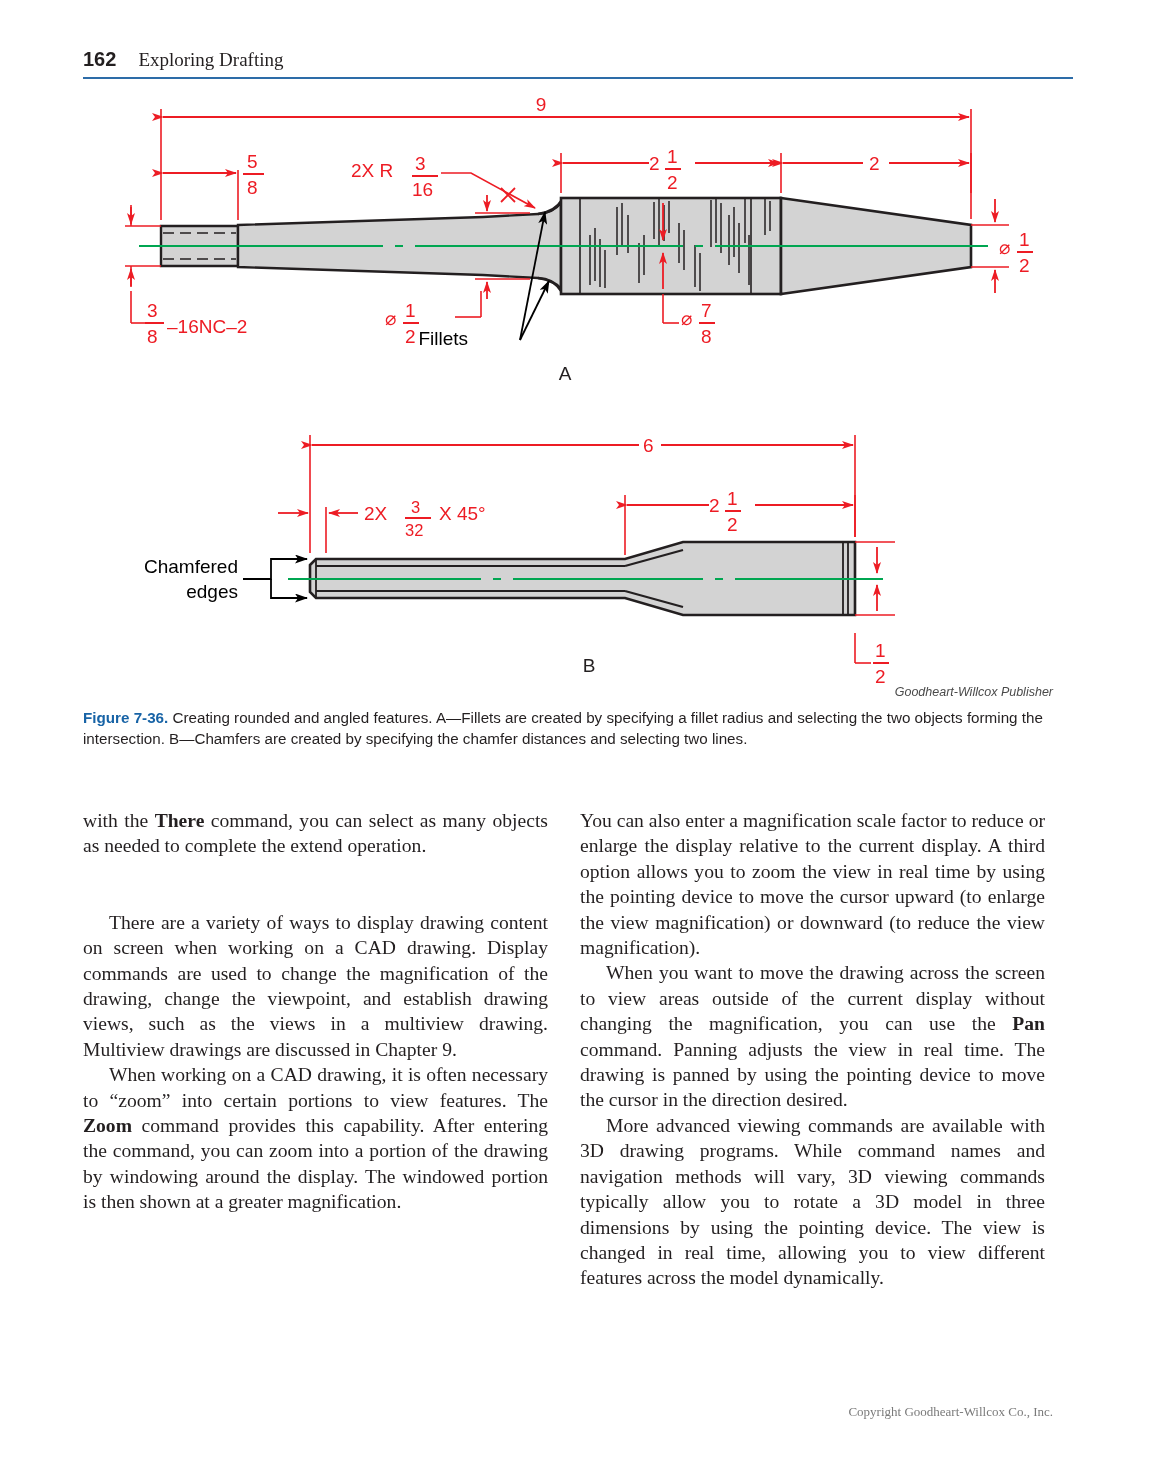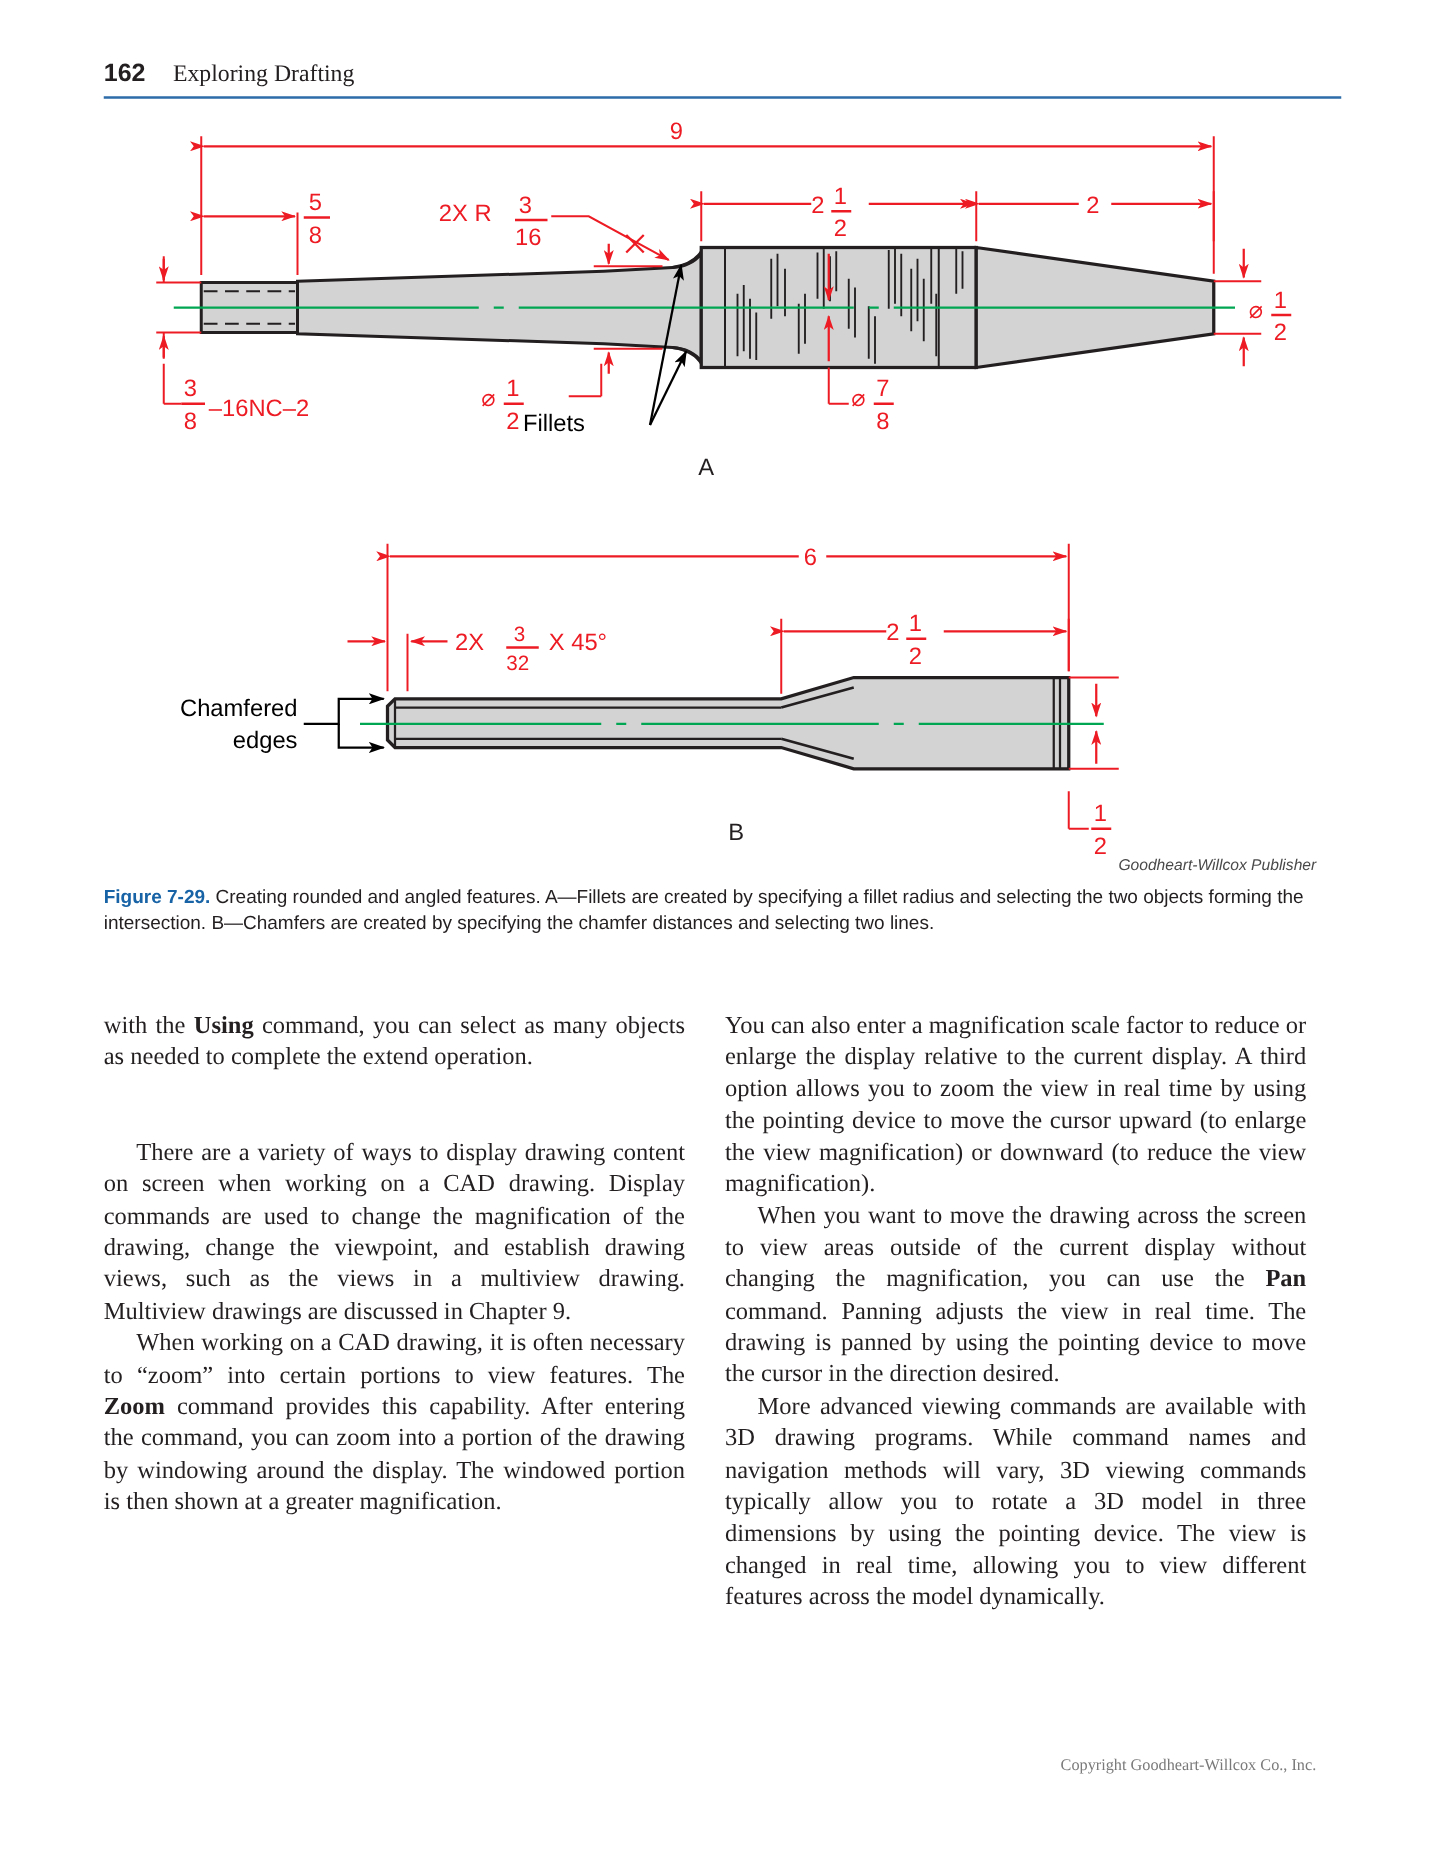--- a/index.html
+++ b/index.html
@@ -346,27 +346,27 @@
         </g>
 
         <text class="viewlbl" x="506" y="577" text-anchor="middle">B</text>
       </g>
     </svg>
   </div>
 
   <div class="credit">Goodheart-Willcox Publisher</div>
 
   <div class="caption">
-    <span class="figlabel">Figure 7-29.</span><span> Creating rounded and angled features. A—Fillets are created by specifying a fillet radius and selecting the two objects forming the intersection. B—Chamfers are created by specifying the chamfer distances and selecting two lines.</span>
+    <span class="figlabel">Figure 7-36.</span><span> Creating rounded and angled features. A—Fillets are created by specifying a fillet radius and selecting the two objects forming the intersection. B—Chamfers are created by specifying the chamfer distances and selecting two lines.</span>
   </div>
 
   <div class="cols">
 
     <div class="col col-left">
-      <p class="body"><span>with the </span><b>Using</b><span> command, you can select as many objects as needed to complete the extend operation.</span></p>
+      <p class="body"><span>with the </span><b>There</b><span> command, you can select as many objects as needed to complete the extend operation.</span></p>
 
       <div class="gap-before-h2"></div>
       <div class="gap-after-h2"></div>
 
       <p class="body indent">There are a variety of ways to display drawing content on screen when working on a CAD drawing. Display commands are used to change the magnification of the drawing, change the viewpoint, and establish drawing views, such as the views in a multiview drawing. Multiview drawings are discussed in Chapter 9.</p>
       <p class="body indent"><span>When working on a CAD drawing, it is often necessary to “zoom” into certain portions to view features. The </span><b>Zoom</b><span> command provides this capability. After entering the command, you can zoom into a portion of the drawing by windowing around the display. The windowed portion is then shown at a greater magnification.</span></p>
     </div>
 
     <div class="col col-right">
       <p class="body">You can also enter a magnification scale factor to reduce or enlarge the display relative to the current display. A third option allows you to zoom the view in real time by using the pointing device to move the cursor upward (to enlarge the view magnification) or downward (to reduce the view magnification).</p>

